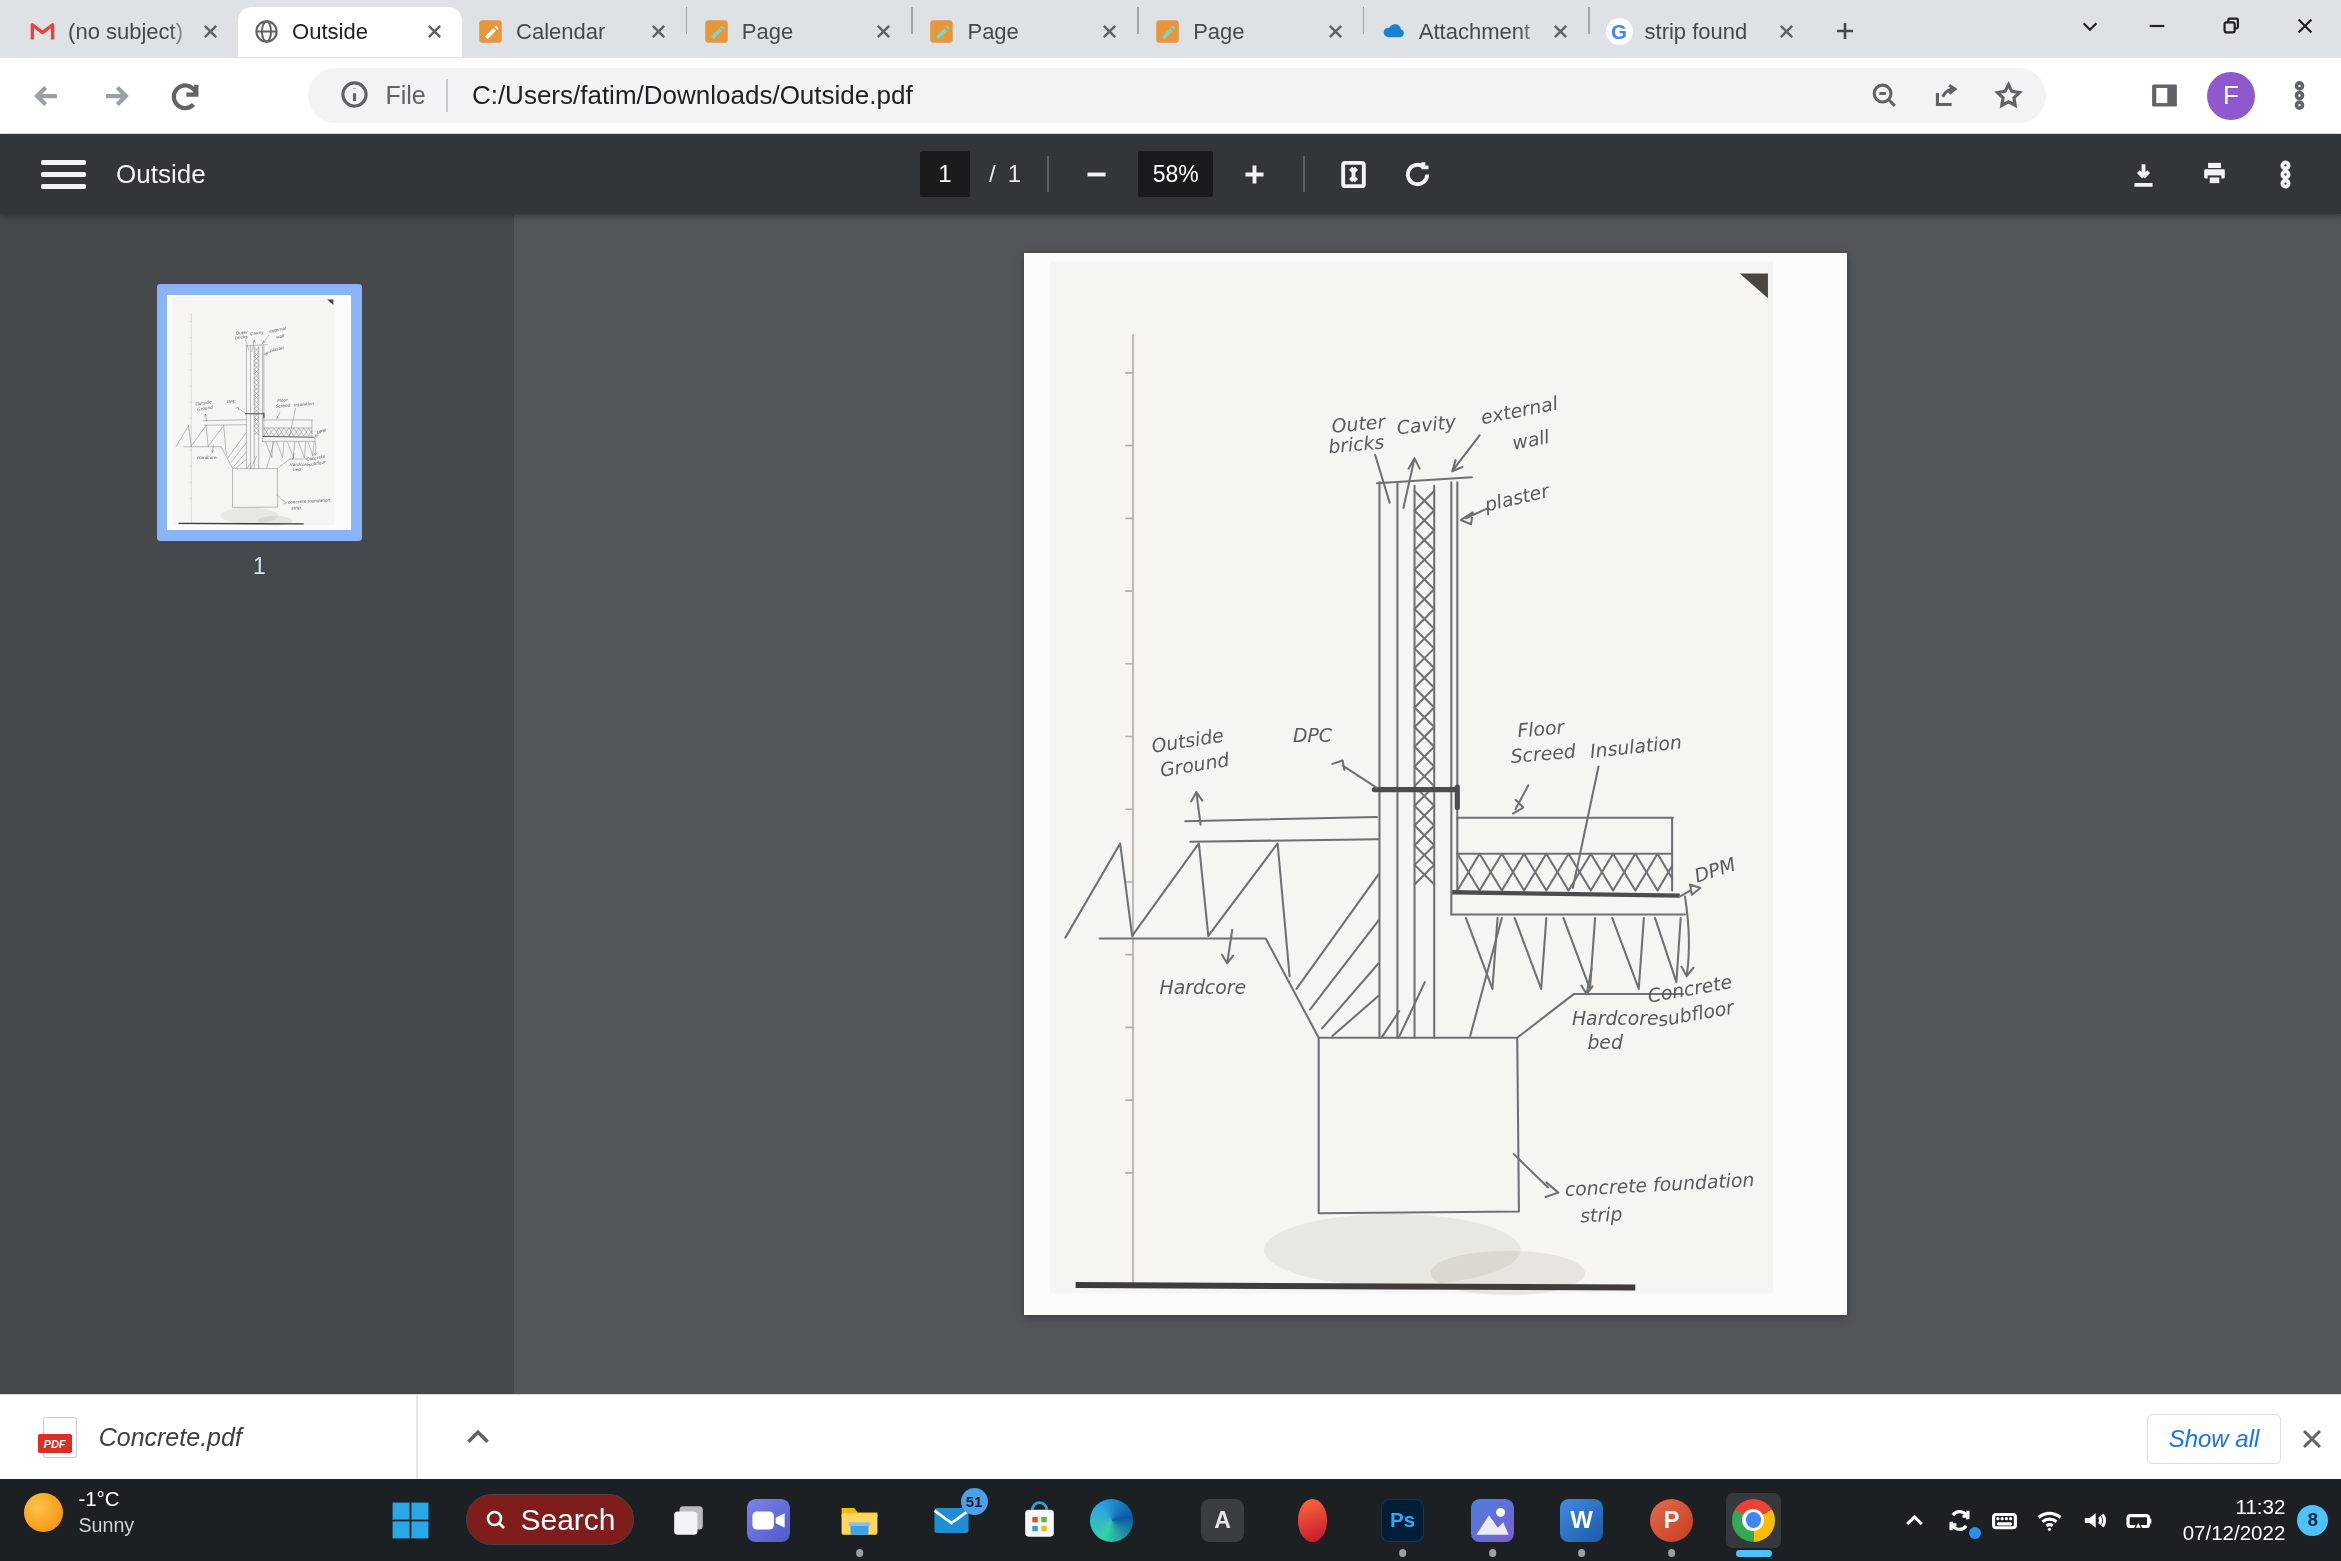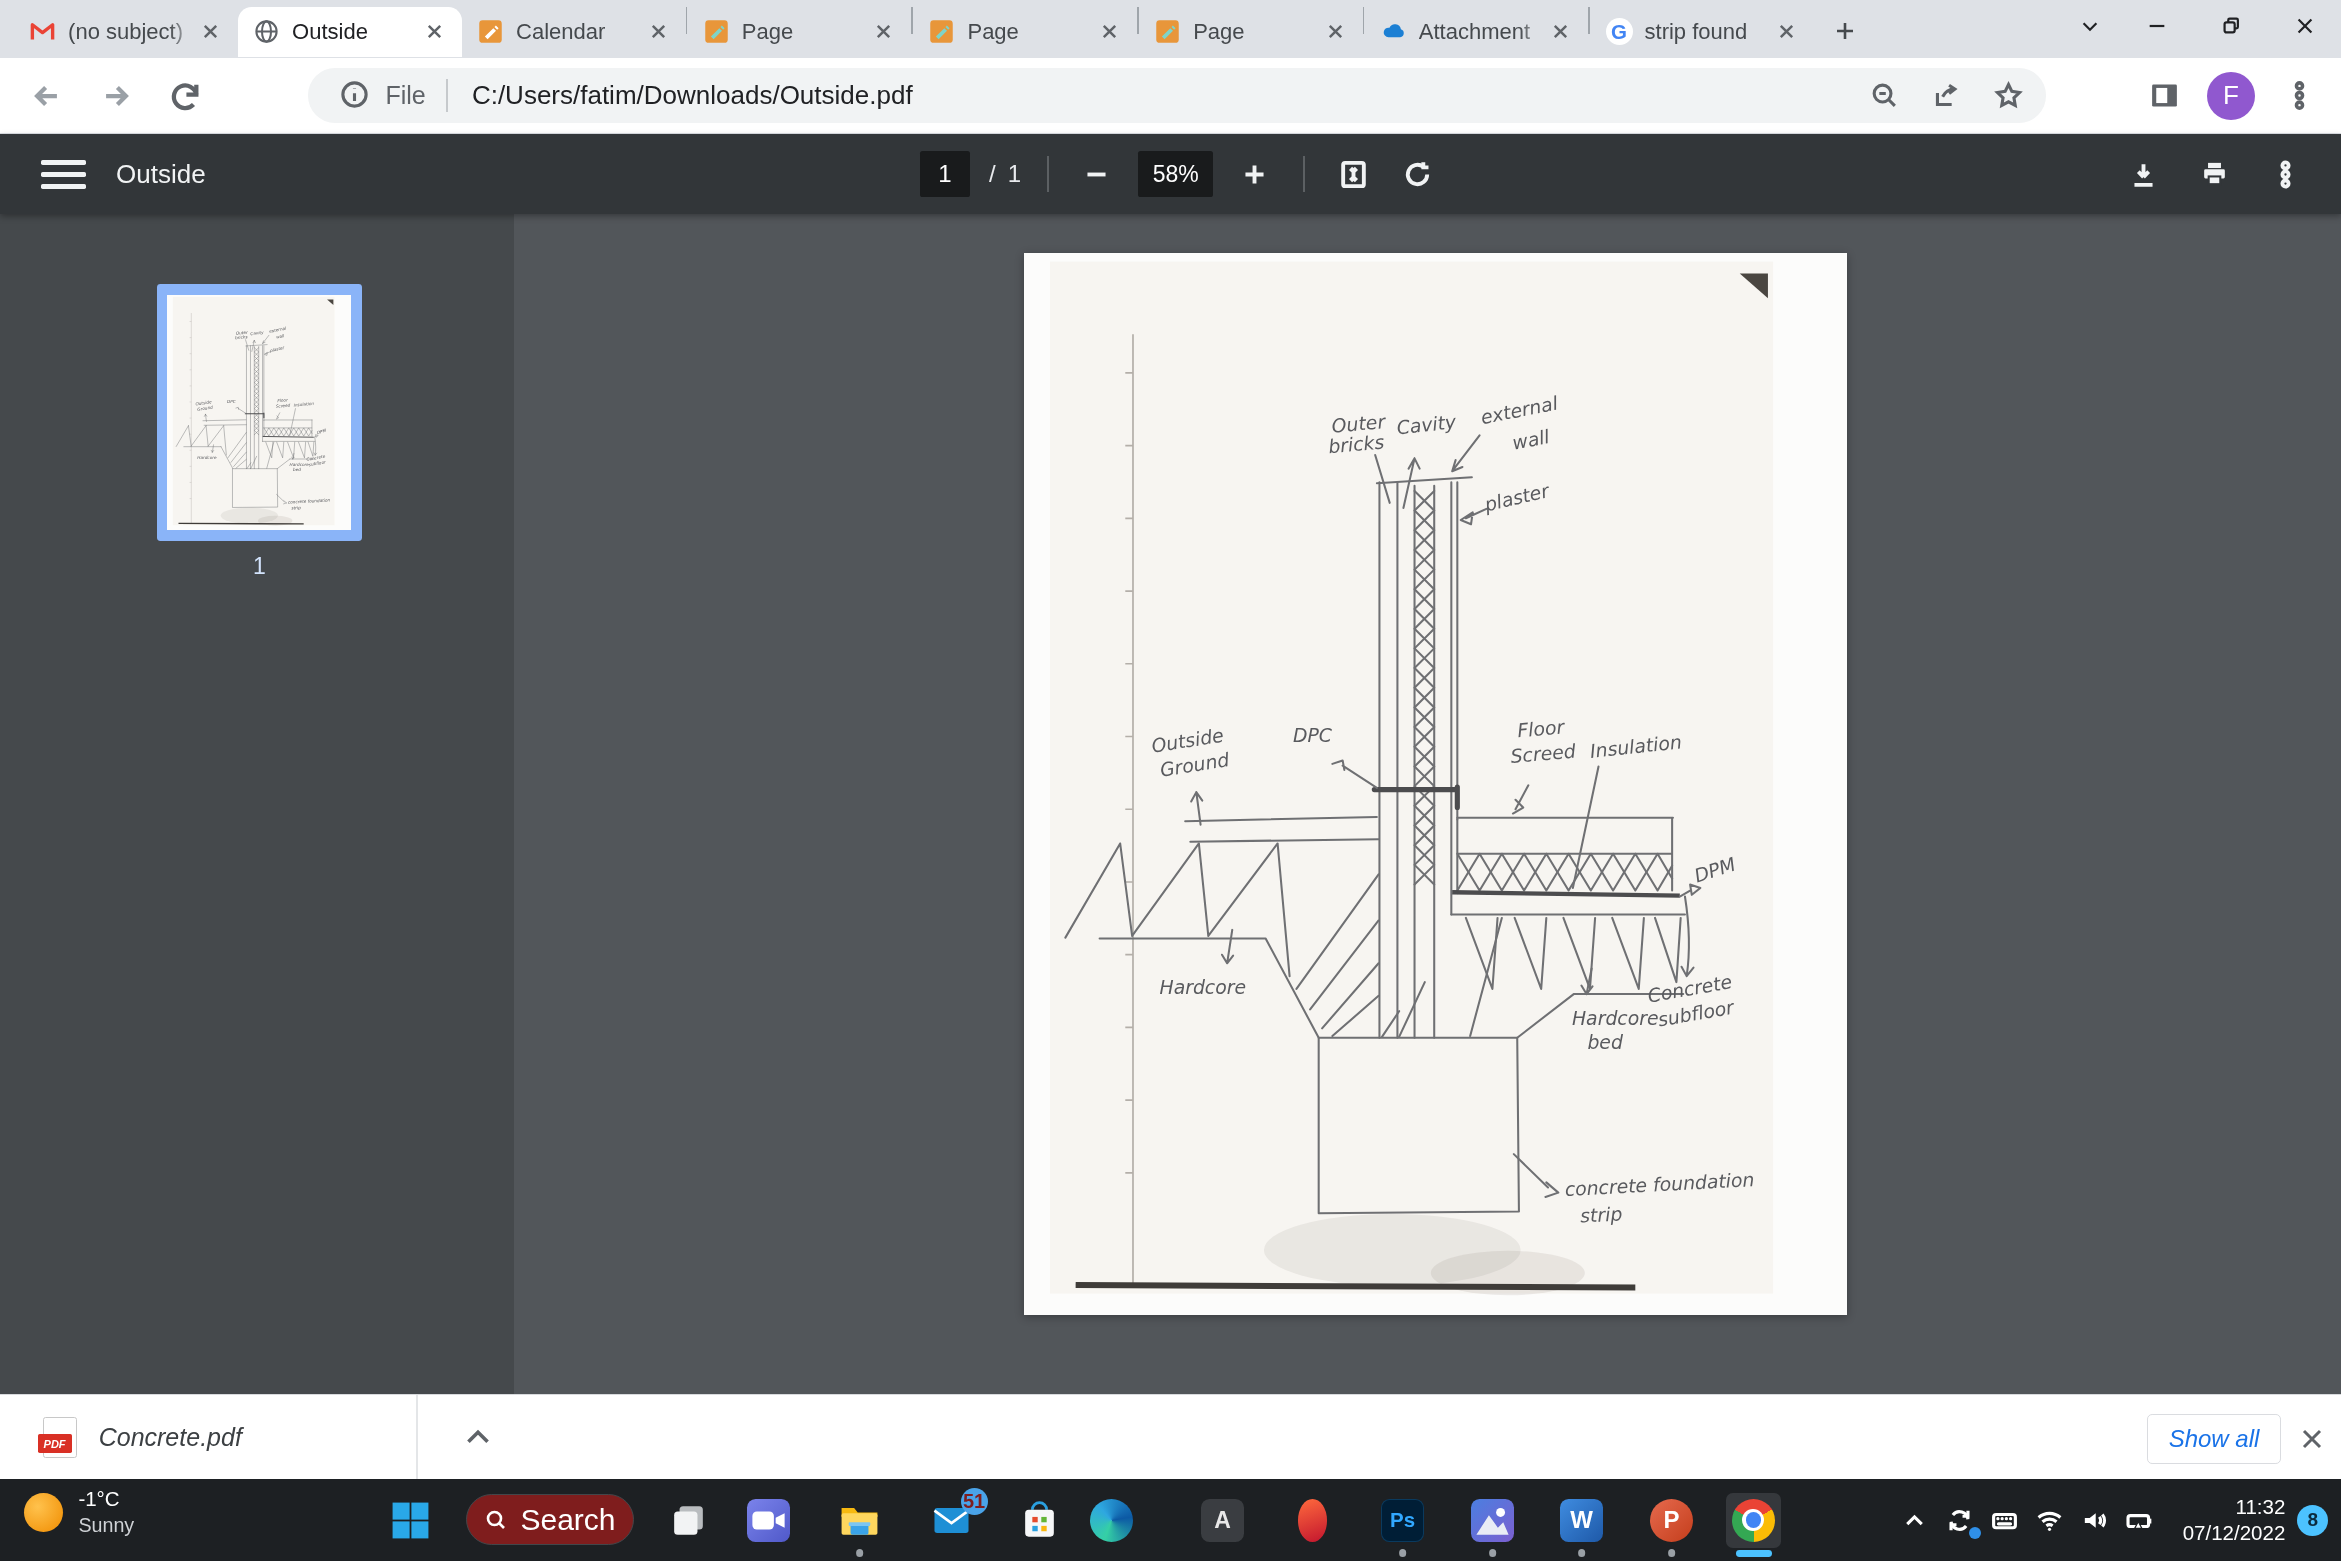--- a/index.html
+++ b/index.html
@@ -82,21 +82,21 @@
   .weather .wtxt { font-size:20.5px; line-height:26px; }
   .weather .cond { color:#cfd2d6; font-size:19.7px; }
   .tb-ic { position:absolute; top:13.7px; width:55px; height:55px; display:flex; align-items:center; justify-content:center; border-radius:6.8px; }
   .tb-ic svg, .tb-ic .glyph { width:43px; height:43px; }
   .search-pill { position:absolute; left:466px; top:15.4px; width:168px; height:51px; border-radius:26px; background:#7f1d1d; border:0.9px solid #43464a; display:flex; align-items:center; justify-content:center; gap:12px; font-size:30px; }
   .search-pill svg { width:24px; height:24px; stroke:#fff; fill:none; stroke-width:2.6; }
   .run-dot::after { content:""; position:absolute; bottom:-9.4px; left:50%; transform:translateX(-50%); width:7.7px; height:7.7px; border-radius:50%; background:#9aa0a6; }
   .chrome-active { background:#35383c; }
   .chrome-active::after { content:""; position:absolute; bottom:-9.4px; left:50%; transform:translateX(-50%); width:36px; height:6.8px; border-radius:3.4px; background:#4cc2ff; }
   .tile { width:43px; height:43px; border-radius:8.6px; display:flex; align-items:center; justify-content:center; font-weight:bold; }
-  .badge { position:absolute; top:-5.1px; right:-8.6px; width:27px; height:27px; border-radius:50%; background:#4aa3e8; color:#7f1d1d; font-size:20px; font-weight:bold; display:flex; align-items:center; justify-content:center; }
+  .badge { position:absolute; top:-5.1px; right:-8.6px; width:27px; height:27px; border-radius:50%; background:#4aa3e8; color:#0f172a; font-size:15px; font-weight:bold; display:flex; align-items:center; justify-content:center; }
   .tray { position:absolute; right:0; top:0; height:82px; display:flex; align-items:center; }
   .tray .tric { width:45px; height:45px; display:flex; align-items:center; justify-content:center; position:relative; }
   .tray svg { width:29px; height:29px; stroke:#fff; fill:none; stroke-width:2.6; }
   .clockblk { text-align:right; font-size:20.5px; line-height:26.5px; margin:0 12px 0 20.5px; }
   .notif { width:31px; height:31px; border-radius:50%; background:#4cc2ff; color:#0b2a3d; font-size:19px; font-weight:bold; display:flex; align-items:center; justify-content:center; margin-right:13.7px; }
 
   
   .hand { font-family:"DejaVu Sans", sans-serif; font-style:italic; fill:#595a5e; font-size:22px; }
   .sketch-stroke { stroke:#6f7073; stroke-width:2.4; fill:none; stroke-linecap:round; stroke-linejoin:round; }
   .sketch-thick { stroke:#4c4c4e; stroke-width:6; fill:none; stroke-linecap:round; }

